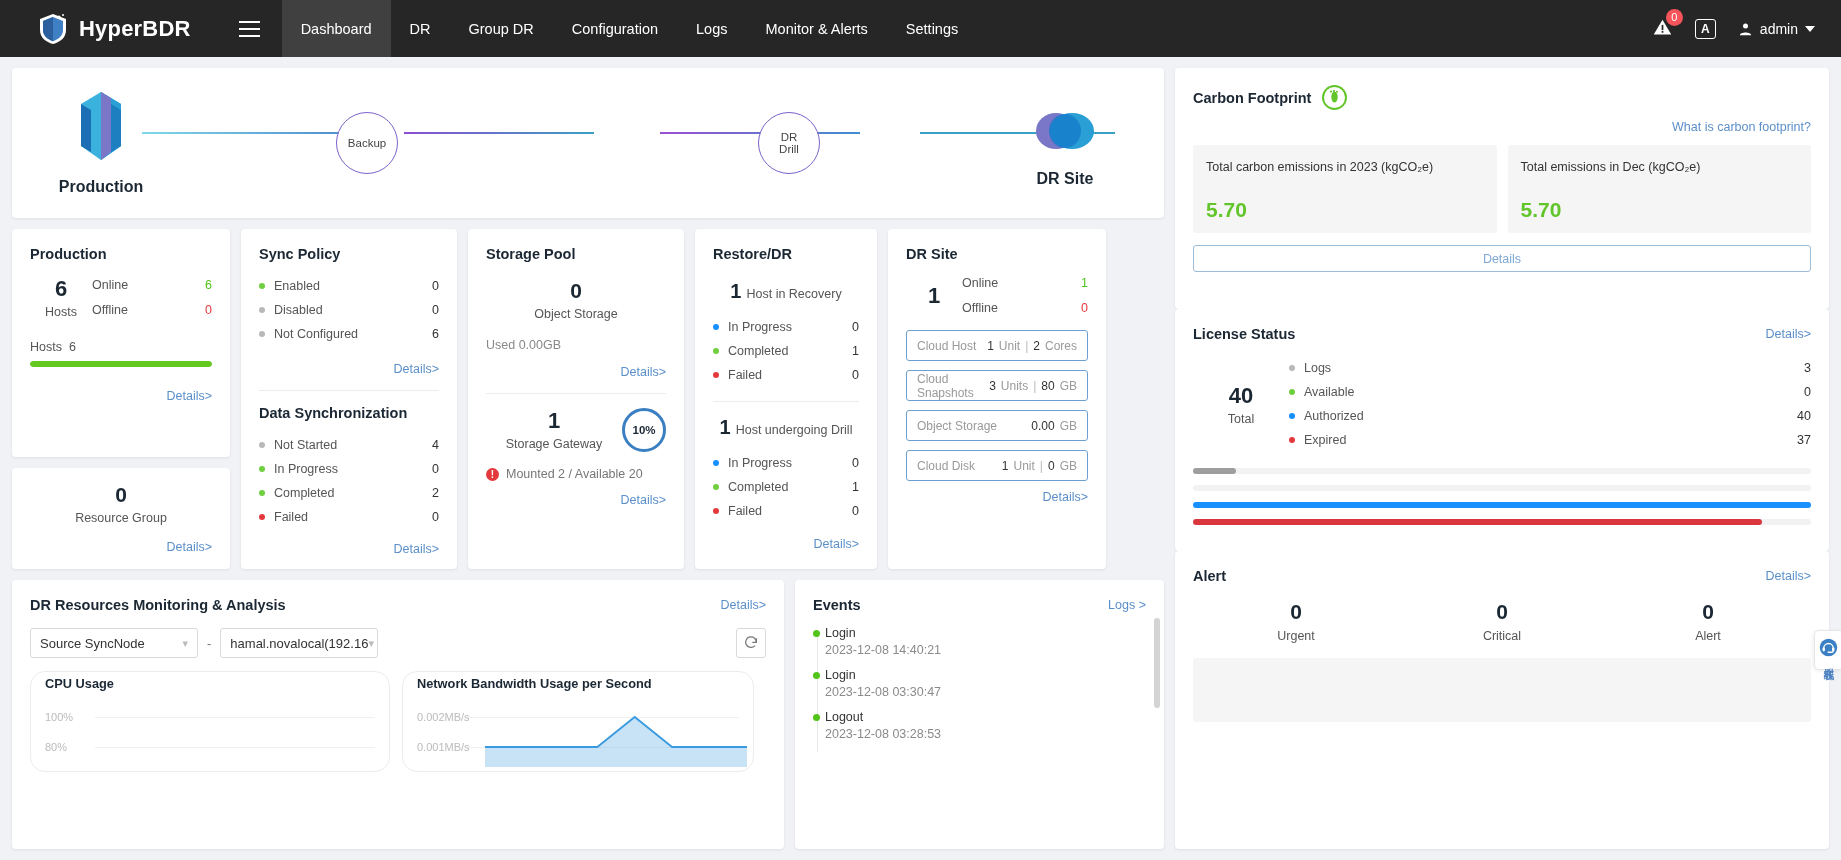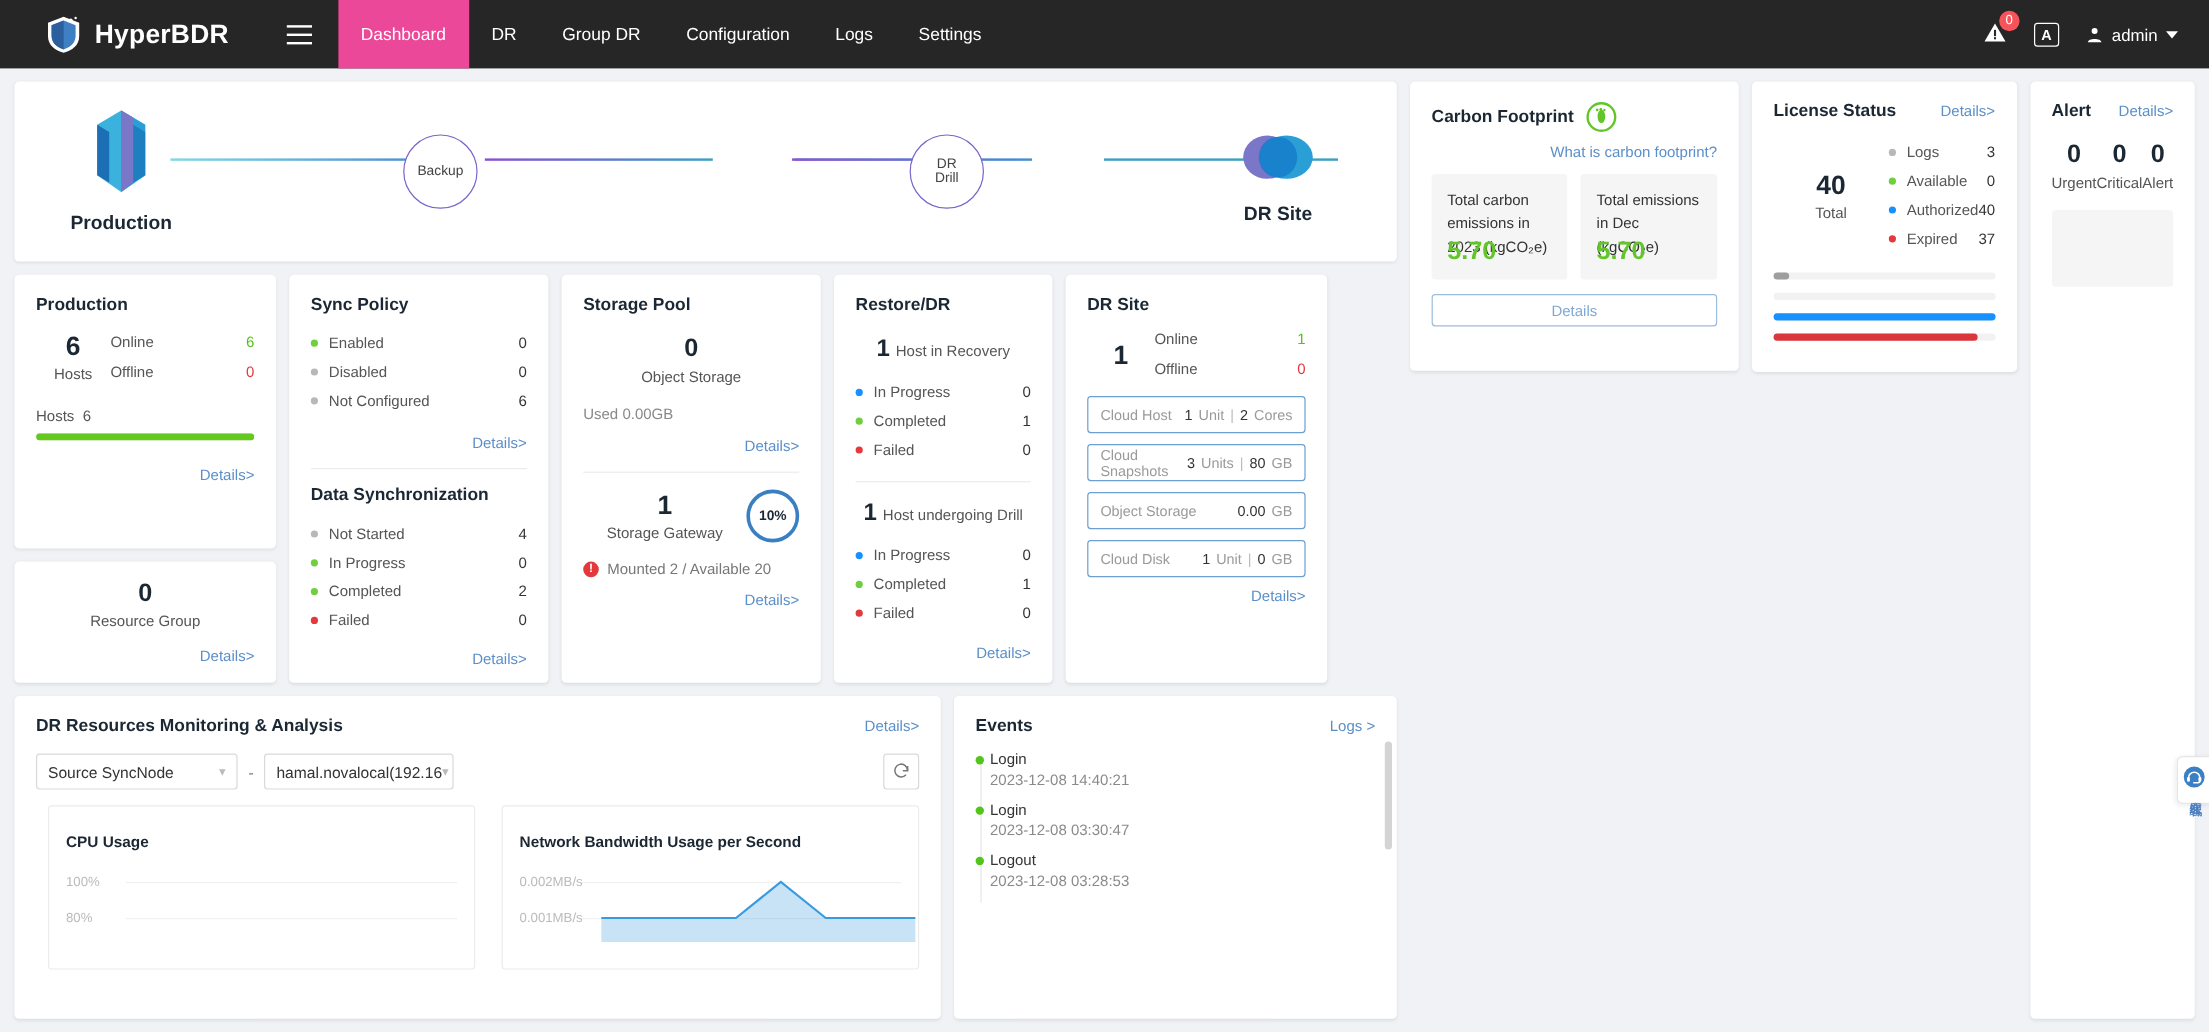--- a/index.html
+++ b/index.html
@@ -32,21 +32,21 @@
     padding: 0 22px; cursor: pointer;
   }
   .hamburger span { display: block; width: 21px; height: 2px; background: #fff; }
   .navlinks { display: flex; align-items: stretch; }
   .navlink {
     display: flex; align-items: center;
     padding: 0 19px;
     font-size: 14.5px; color: #fff; cursor: pointer;
     white-space: nowrap;
   }
-  .navlink.active { background: #ec4899; }
+  .navlink.active { background: #404040; }
   .nav-right {
     margin-left: auto;
     display: flex; align-items: center; gap: 22px;
     padding-right: 26px;
   }
   .alarm-wrap { position: relative; cursor: pointer; }
   .alarm-badge {
     position: absolute; top: -8px; right: -10px;
     background: #f5545b; color: #fff;
     border-radius: 9px; min-width: 17px; height: 17px;
@@ -60,21 +60,21 @@
   }
   .user-box { display: flex; align-items: center; gap: 7px; cursor: pointer; font-size: 14px; }
   .caret-d {
     width: 0; height: 0; border-left: 5px solid transparent;
     border-right: 5px solid transparent; border-top: 6px solid #fff;
   }
 
   
   .page { padding: 11px 12px; display: flex; gap: 11px; height: 803px; }
   .col-left { width: 1152px; display: flex; flex-direction: column; gap: 11px; }
-  .col-right { width: 654px; display: flex; flex-direction: row; gap: 11px; }
+  .col-right { width: 654px; display: flex; flex-direction: column; }
   .card {
     background: #fff; border-radius: 4px;
     box-shadow: 0 1px 3px rgba(0,0,0,.08);
   }
   .card-title { font-size: 14.5px; font-weight: bold; color: #1b2733; }
 
   
   .flow {
     height: 150px; position: relative;
     display: flex; align-items: center;
@@ -215,21 +215,21 @@
   .sel.w1 { width: 168px; }
   .sel.w2 { width: 158px; }
   .chev { margin-left: auto; color: #bbb; font-size: 11px; }
   .dash { color: #777; }
   .refresh-btn {
     margin-left: auto; width: 30px; height: 30px; border: 1px solid #d9d9d9;
     border-radius: 3px; display: flex; align-items: center; justify-content: center;
     color: #777; cursor: pointer; background: #fff;
   }
   .charts { display: flex; gap: 12px; margin-top: 13px; }
-  .chartbox { border: 1px solid #ececec; border-radius: 3px; padding: 22px 14px; margin-left: 10px; }
+  .chartbox { border: 1px solid #ececec; border-radius: 15px; padding: 4px 14px; }
   .chartbox.cpu { width: 360px; }
   .chartbox.net { width: 352px; }
   .chart-title { font-size: 12.8px; font-weight: bold; color: #1b2733; }
   .chart-area { position: relative; margin-top: 12px; height: 64px; }
   .gridline { position: absolute; left: 50px; right: 0; height: 1px; background: #f0f0f0; }
   .ytick { position: absolute; left: 0; font-size: 11px; color: #bbb; transform: translateY(-50%); }
 
   .ev-head { display: flex; align-items: center; justify-content: space-between; }
   .ev-list { margin-top: 13px; position: relative; padding-left: 12px; }
   .ev-line { position: absolute; left: 3.5px; top: 6px; bottom: 0; width: 1px; background: #e6e6e6; }
@@ -283,20 +283,21 @@
       <span></span>
       <span></span>
   </div>
 
   <div class="navlinks">
     <div class="navlink active">Dashboard</div>
     <div class="navlink">DR</div>
     <div class="navlink">Group DR</div>
     <div class="navlink">Configuration</div>
     <div class="navlink">Logs</div>
+    <div class="navlink">Monitor &amp; Alerts</div>
     <div class="navlink">Settings</div>
   </div>
 
   <div class="nav-right">
     <div class="alarm-wrap">
       <svg width="21" height="21" viewBox="0 0 24 24">
         <path d="M12 3 L22 20 H2 Z" fill="#fff"></path>
         <rect x="11" y="9" width="2" height="6" fill="#262626"></rect>
         <rect x="11" y="16" width="2" height="2" fill="#262626"></rect>
       </svg>

